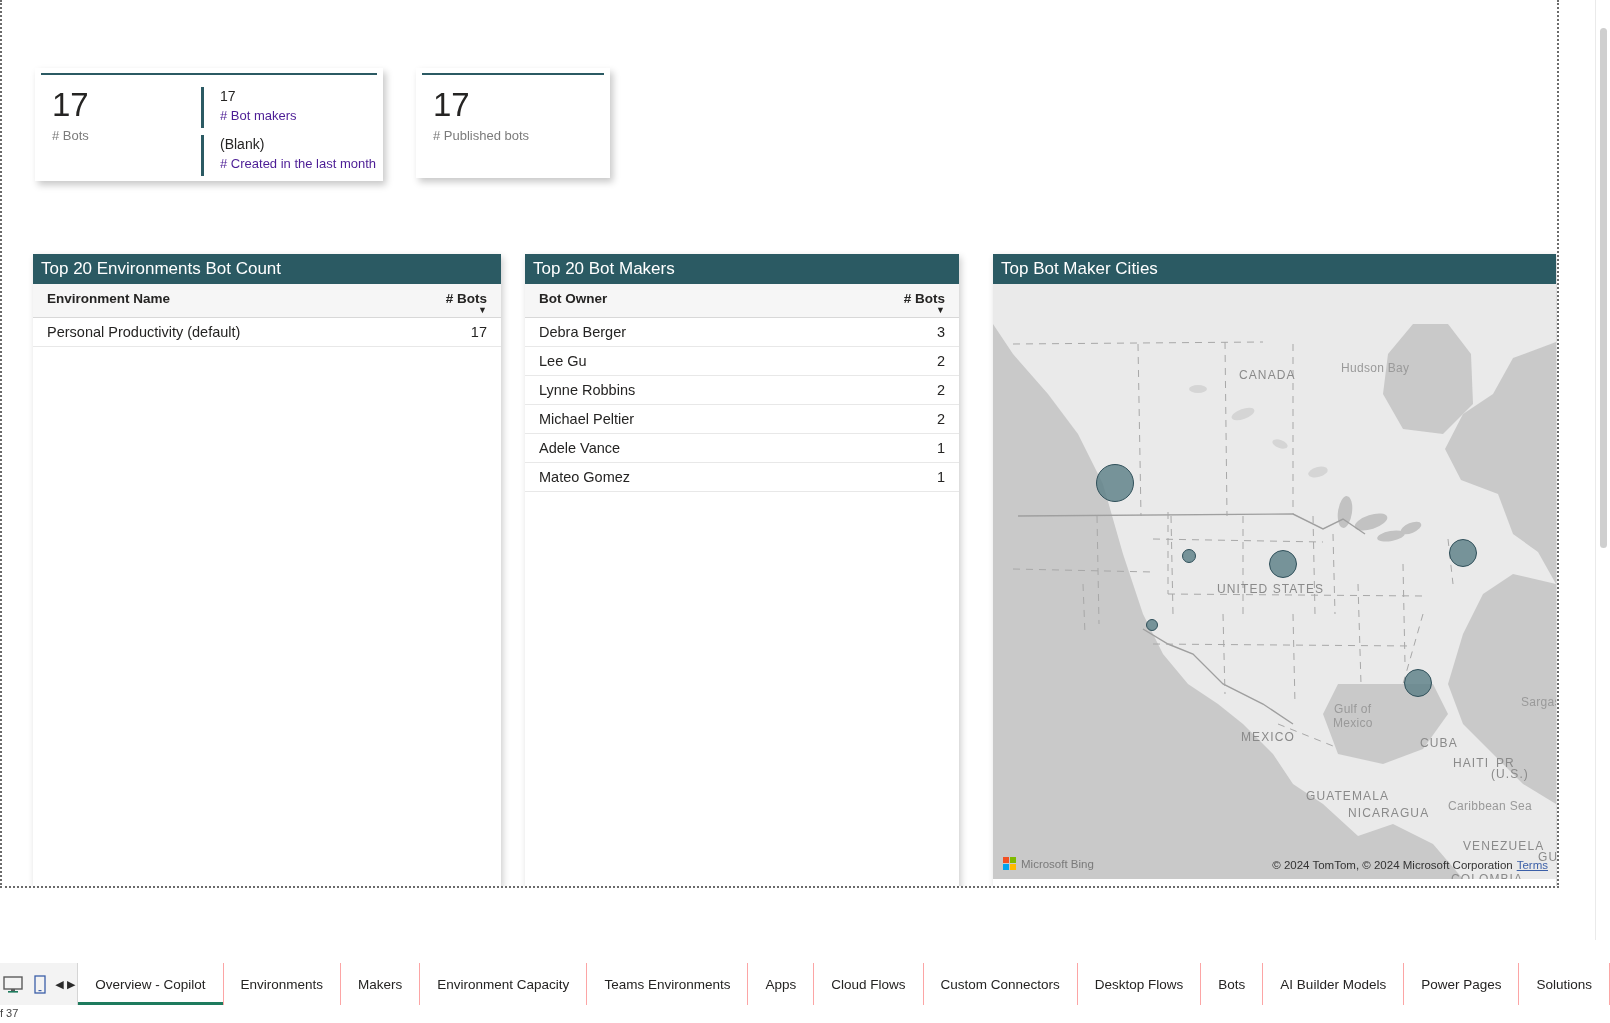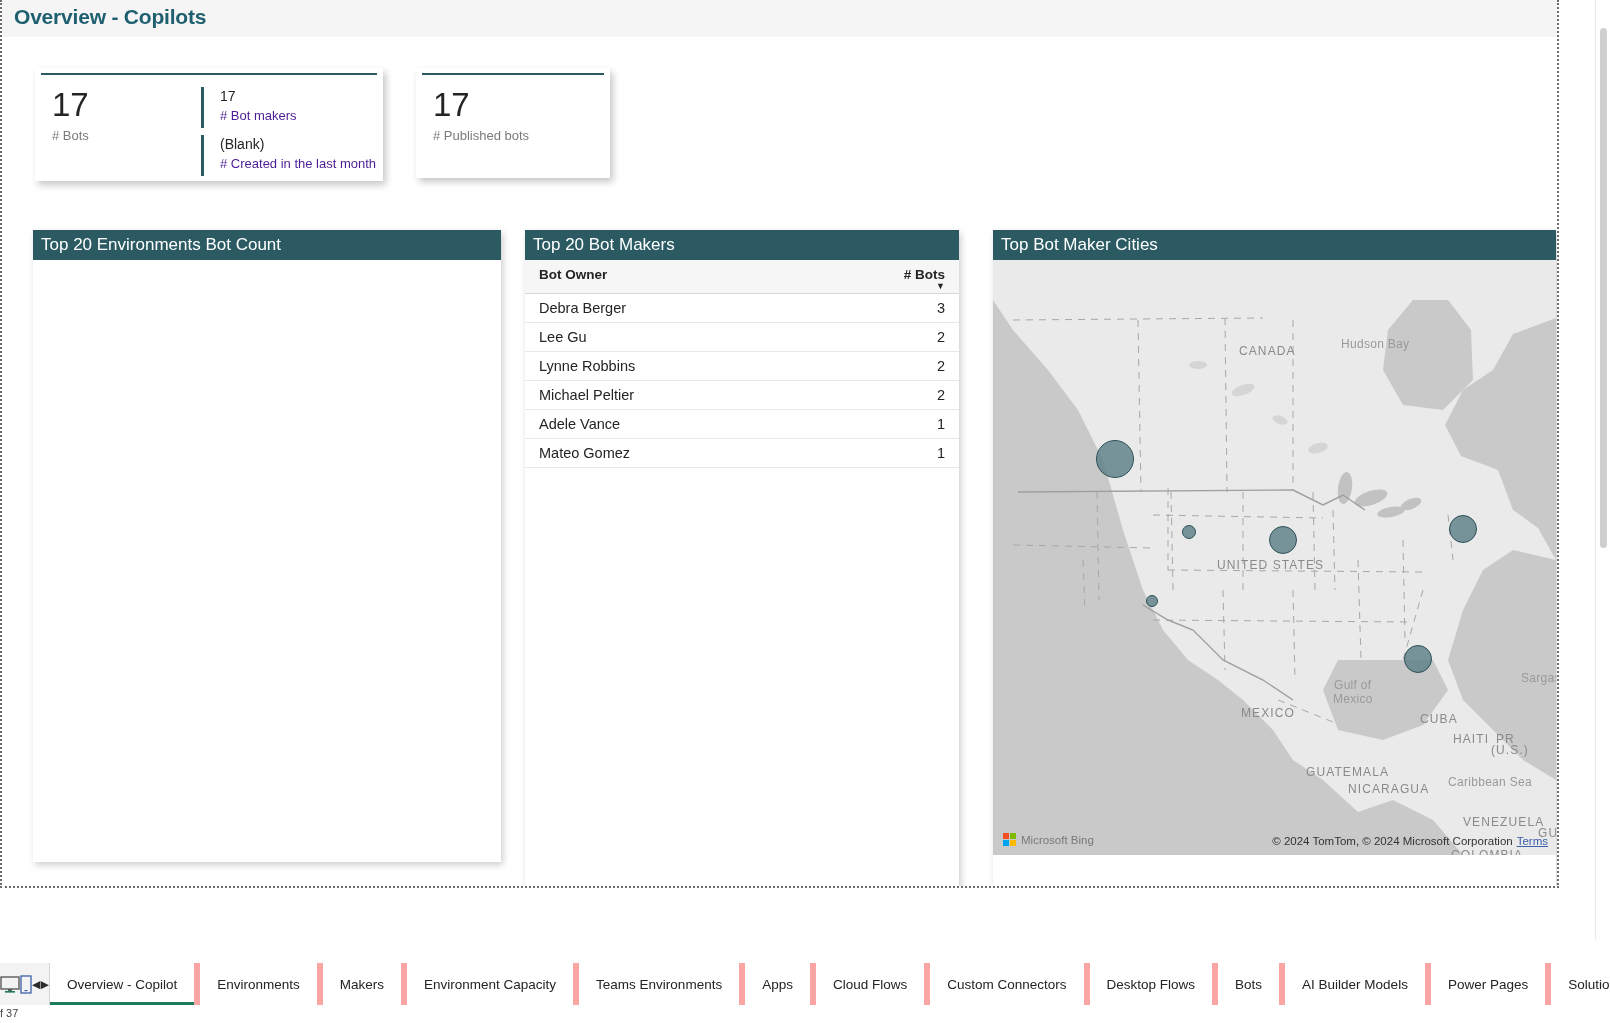--- a/index.html
+++ b/index.html
@@ -65,20 +65,21 @@
   .kpi-sub .sub-label { font-size: 13px; color: #4c1d95; line-height: 19px; }
   #kpi-sub-makers  { top: 19px; height: 41px; }
   #kpi-sub-created { top: 67px; height: 41px; }
 
   
   .panel {
     position: absolute;
     background: #ffffff;
     box-shadow: 2px 3px 7px rgba(0,0,0,0.20);
     overflow: hidden;
+    margin-top: 24px;
   }
   .panel-header {
     height: 30px; background: #2b5a63; color: #ffffff;
     font-size: 17px; line-height: 30px; padding-left: 8px;
     white-space: nowrap;
   }
   #panel-environments { left: 31px;  top: 230px; width: 468px; height: 632px; }
   #panel-botmakers    { left: 523px; top: 230px; width: 434px; height: 760px; }
   #panel-map          { left: 991px; top: 230px; width: 563px; height: 780px; }
 
@@ -149,21 +150,21 @@
     width: 41px; display: flex; align-items: center; justify-content: center;
     background: #f3f3f3;
   }
   .nav-arrow {
     width: 18px; display: flex; align-items: center; justify-content: center;
     background: #f3f3f3; font-size: 11px; color: #2b2b2b;
   }
   .page-tab {
     display: flex; align-items: center; justify-content: center;
     padding: 0 17px; font-size: 13.5px; color: #252423;
-    border-right: 6px solid #fca5a5; white-space: nowrap;
+    border-right: 1px solid #fca5a5; white-space: nowrap;
     background: #ffffff; position: relative;
   }
   .page-tab.active { font-weight: 400; }
   .page-tab.active::after {
     content: ""; position: absolute; left: 0; right: 0; bottom: 0;
     height: 3px; background: #1e7b5e;
   }
   #tab-strip-start { border-left: 1px solid #d5d5d5; }
 
   
@@ -174,23 +175,20 @@
   #vscroll-thumb {
     position: absolute; left: 4px; top: 28px; width: 7px; height: 520px;
     background: #cfcfcf; border-radius: 4px;
   }
 </style>
 </head>
 <body>
 
 <div id="report-canvas">
 
-  <div id="page-title-bar">
-    <div id="page-title">Overview - Copilots</div>
-  </div>
 
   <div class="kpi-card" id="kpi-card-bots">
     <div class="accent"></div>
     <div class="kpi-main">
       <div class="kpi-value">17</div>
       <div class="kpi-label"># Bots</div>
     </div>
     <div class="kpi-sub" id="kpi-sub-makers">
       <div class="sub-value">17</div>
       <div class="sub-label"># Bot makers</div>
@@ -204,20 +202,37 @@
   <div class="kpi-card" id="kpi-card-published">
     <div class="accent"></div>
     <div class="kpi-main">
       <div class="kpi-value">17</div>
       <div class="kpi-label"># Published bots</div>
     </div>
   </div>
 
   <div class="panel" id="panel-environments">
     <div class="panel-header">Top 20 Environments Bot Count</div>
+    <table class="datatable">
+      <thead>
+        <tr>
+          <th>Environment Name</th>
+          <th class="num">
+            <span># Bots</span>
+            <span class="sort-caret">▼</span>
+          </th>
+        </tr>
+      </thead>
+      <tbody id="environments-body">
+          <tr>
+            <td>Personal Productivity (default)</td>
+            <td class="num">17</td>
+          </tr>
+        </tbody>
+    </table>
   </div>
 
   <div class="panel" id="panel-botmakers">
     <div class="panel-header">Top 20 Bot Makers</div>
     <table class="datatable">
       <thead>
         <tr>
           <th>Bot Owner</th>
           <th class="num">
             <span># Bots</span>

